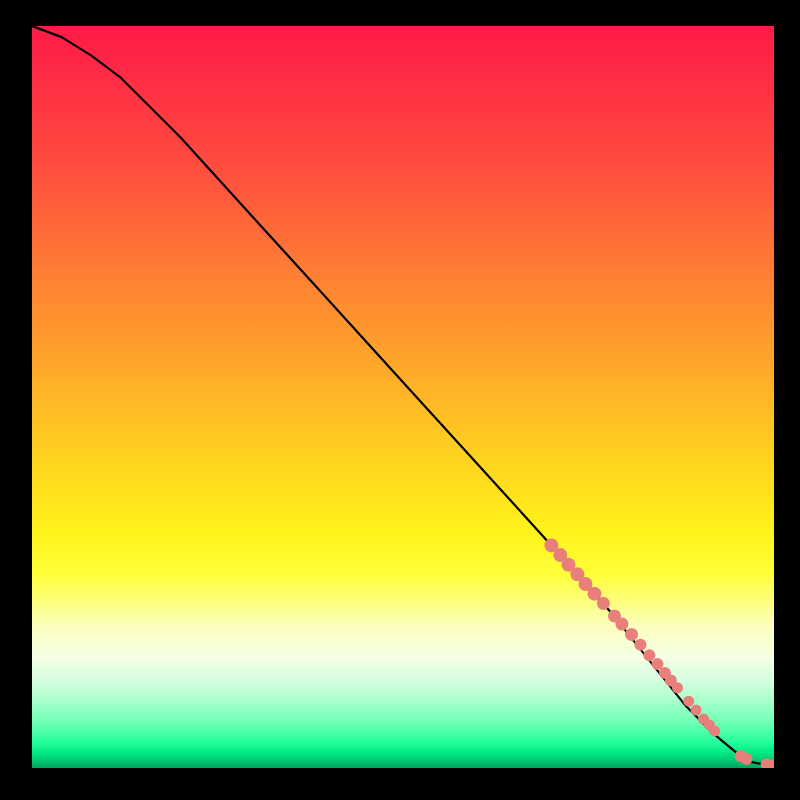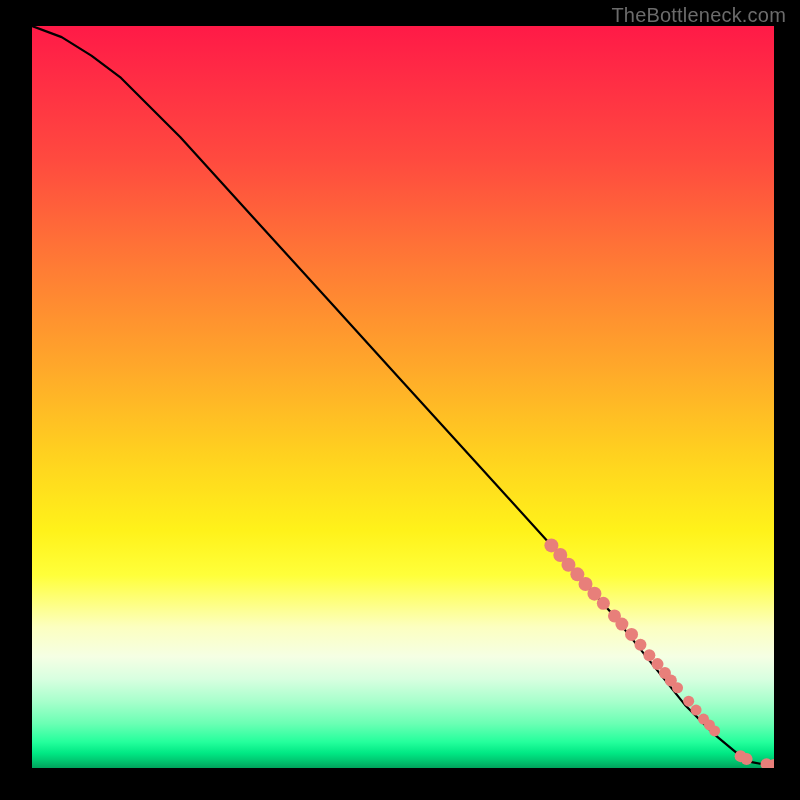--- a/index.html
+++ b/index.html
@@ -73,21 +73,20 @@
   .marker {
     fill: #e87f7a;
     stroke: none;
   }
 </style>
 </head>
 <body>
 
 <div class="stage">
 
-  <div class="watermark">TheBottleneck.com</div>
 
   <div class="plot">
     <div class="plot-bg"></div>
 
     <svg class="svg-overlay" viewBox="0 0 742 742" preserveAspectRatio="none">
       <path class="curve" d="M0.00 0.00 L29.68 11.13 L59.36 29.68 L89.04 51.94 L148.40 111.30 L222.60 192.92 L296.80 274.54 L371.00 356.16 L445.20 437.78 L519.40 519.40 L578.76 586.18 L623.28 641.83 L652.96 678.93 L682.64 708.61 L704.90 727.16 L719.74 736.06 L730.87 738.29 L742.00 739.03" id="curve-path"></path>
       <g id="markers-group">
           <circle cx="519.40" cy="519.40" r="7" class="marker"></circle>
           <circle cx="528.30" cy="529.05" r="7" class="marker"></circle>
           <circle cx="536.47" cy="538.69" r="7" class="marker"></circle>

